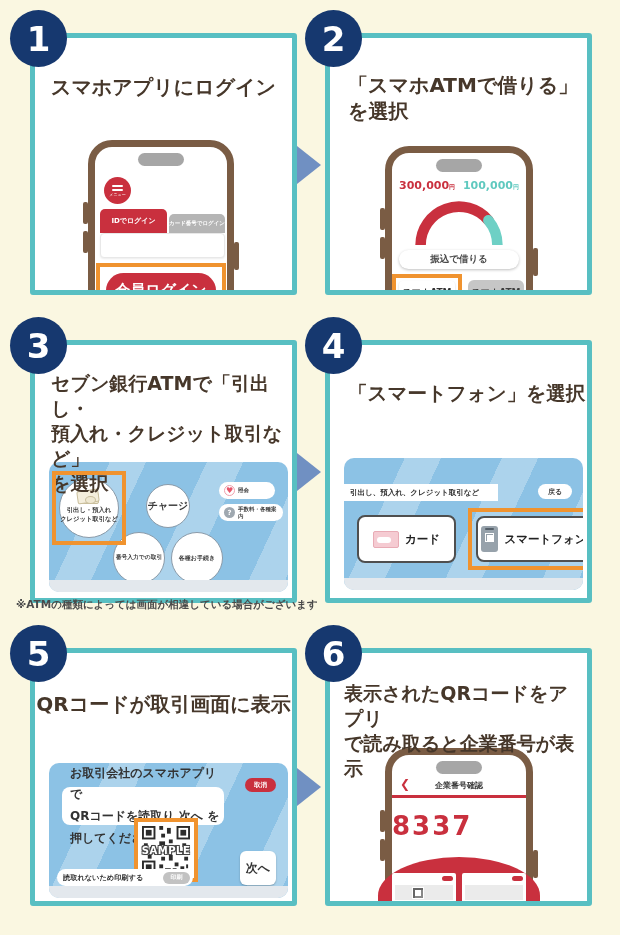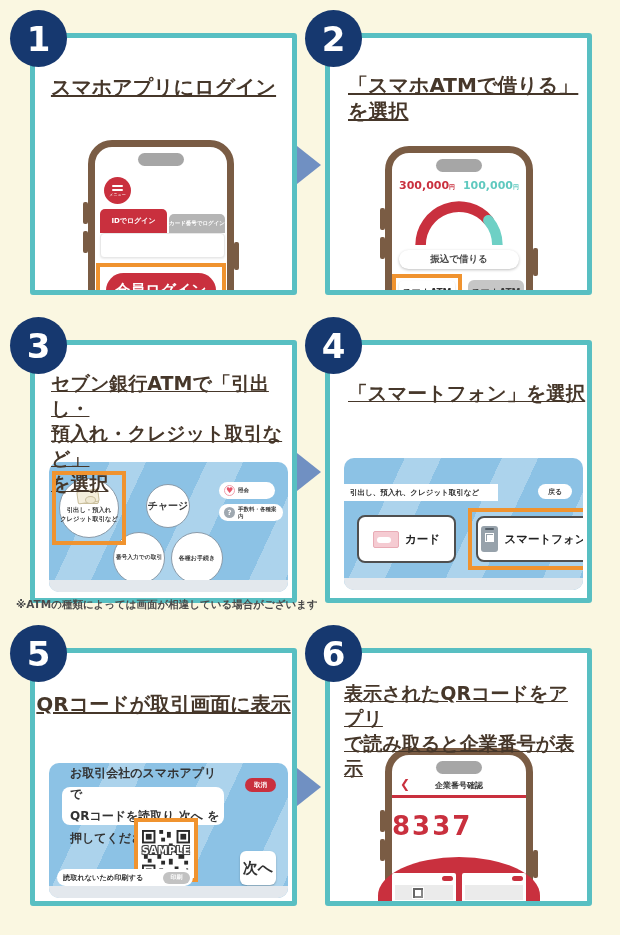--- a/index.html
+++ b/index.html
@@ -6,21 +6,21 @@
   html,body{width:620px;}
   body{font-family:"DejaVu Sans","Liberation Sans",sans-serif;}
   .canvas{position:relative;width:620px;height:935px;background:#FAF7E1;overflow:hidden;}
 
   
   .panel{position:absolute;background:#fff;border:5px solid #58BFC2;border-radius:3px;}
   .clip{position:absolute;inset:0;overflow:hidden;}
   .num{position:absolute;left:-25px;top:-28px;width:57px;height:57px;border-radius:50%;
        background:#16386F;color:#fff;font-size:34px;font-weight:bold;
        display:flex;align-items:center;justify-content:center;z-index:6;}
-  .title{position:absolute;font-weight:bold;color:#46372A;white-space:pre-line;line-height:1.32;z-index:2;text-decoration:underline;}
+  .title{position:absolute;font-weight:bold;color:#46372A;white-space:pre-line;line-height:1.32;z-index:2;}
   .arrow{position:absolute;width:0;height:0;border-left:24px solid #7090C2;
          border-top:19px solid transparent;border-bottom:19px solid transparent;}
   .note{position:absolute;left:16px;top:598px;font-size:10.5px;font-weight:600;color:#4A4A4A;white-space:nowrap;}
   .copyright{position:absolute;right:8px;bottom:1px;font-size:20px;font-weight:bold;color:#CDC9BE;
              text-shadow:0 0 1px #fff,0 0 2px #fff;letter-spacing:.5px;}
 
   
   .phone{position:absolute;background:#fff;border:7px solid #7A5C44;border-radius:24px;}
   .notch{position:absolute;left:50%;transform:translateX(-50%);top:6px;width:46px;height:13px;
          background:#A6A6A6;border-radius:8px;}
@@ -100,30 +100,30 @@
   .sp-ic::after{content:"";position:absolute;left:4px;top:7px;width:9px;height:9px;background:#fff;
                 box-shadow:inset 0 0 0 1px #fff,inset 2px 2px 0 #97A2AB;}
 
   
   .instr{position:absolute;left:13px;top:24px;width:162px;height:38px;background:#fff;border-radius:8px;
          font-size:12px;font-weight:bold;color:#333;white-space:pre-line;display:flex;align-items:center;
          padding-left:8px;line-height:1.8;}
   .cancel-pill{position:absolute;left:196px;top:15px;width:31px;height:14px;background:#C9303E;border-radius:8px;
                color:#fff;font-size:6.5px;font-weight:bold;display:flex;align-items:center;justify-content:center;}
   .qr-box{position:absolute;left:85px;top:55px;width:64px;height:64px;border:4px solid #F0932F;background:#fff;
-          display:flex;align-items:flex-end;justify-content:center;}
+          display:flex;align-items:center;justify-content:center;}
   .sample{position:absolute;left:50%;top:50%;transform:translate(-50%,-50%);color:#fff;font-weight:bold;font-size:10px;
           letter-spacing:.5px;text-shadow:1px 1px 0 #444,-1px -1px 0 #444,1px -1px 0 #444,-1px 1px 0 #444,0 0 2px #444;}
   .print-row{position:absolute;left:8px;top:106px;width:136px;height:17px;background:#fff;border-radius:9px;
              display:flex;align-items:center;justify-content:space-between;padding:0 3px 0 6px;
              font-size:7.2px;font-weight:bold;color:#333;}
   .print-pill{width:27px;height:12px;background:#C2C2C2;border-radius:7px;color:#fff;font-size:6px;font-weight:bold;
               display:flex;align-items:center;justify-content:center;}
   .next-btn{position:absolute;left:191px;top:88px;width:36px;height:34px;background:#fff;border-radius:6px;
-            font-size:15px;font-weight:bold;color:#333;display:flex;align-items:center;justify-content:center;
+            font-size:12px;font-weight:bold;color:#333;display:flex;align-items:center;justify-content:center;
             box-shadow:0 1px 2px rgba(0,0,0,.25);}
 
   
   .chev{position:absolute;left:8px;top:23px;color:#C9303E;font-size:12px;font-weight:bold;line-height:1;}
   .np-title{position:absolute;left:0;right:0;top:25px;text-align:center;font-size:8px;font-weight:bold;color:#333;}
   .np-line{position:absolute;left:0;right:0;top:40px;height:2.5px;background:#C9303E;}
   .np-number{position:absolute;left:0;right:0;top:56px;text-align:left;font-size:26px;font-weight:bold;
              color:#C9303E;letter-spacing:2px;}
   .dome{position:absolute;left:-14px;top:102px;width:162px;height:110px;background:#C9303E;
         border-radius:50% 50% 0 0/35% 35% 0 0;}

